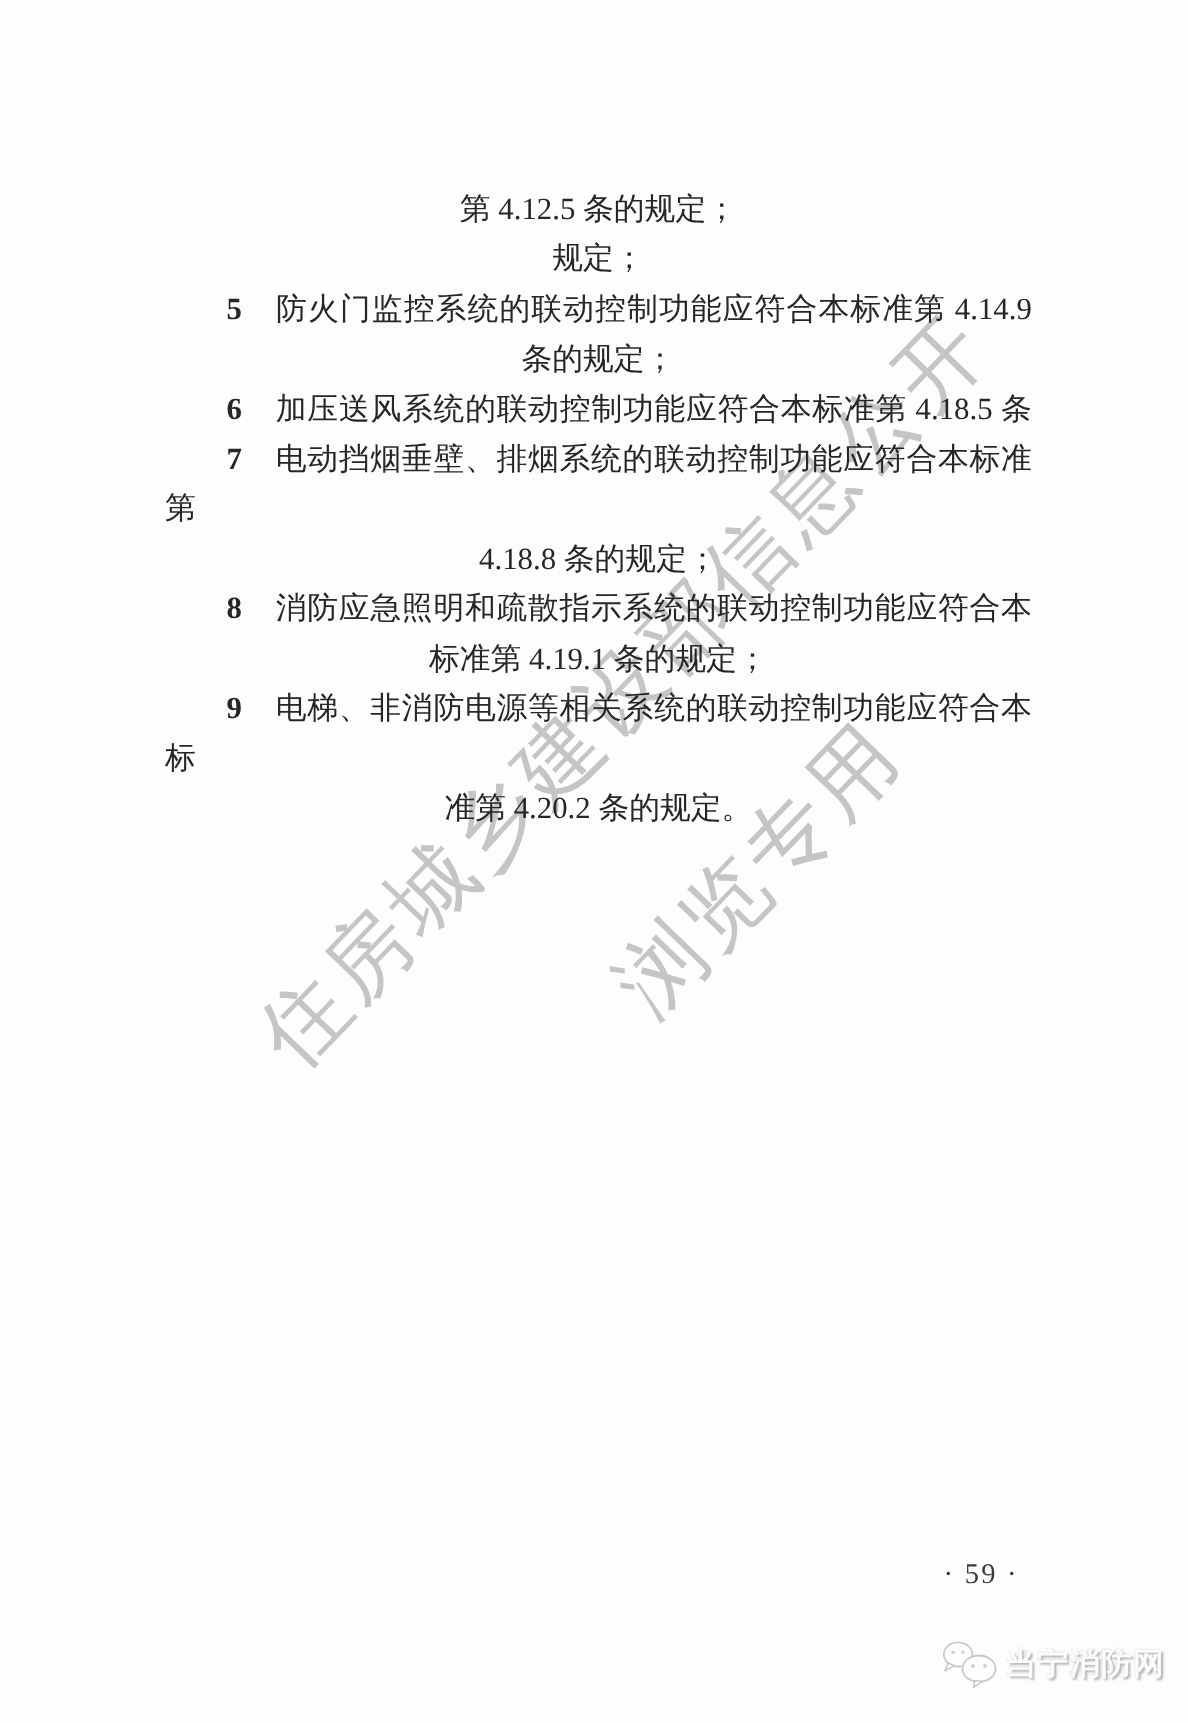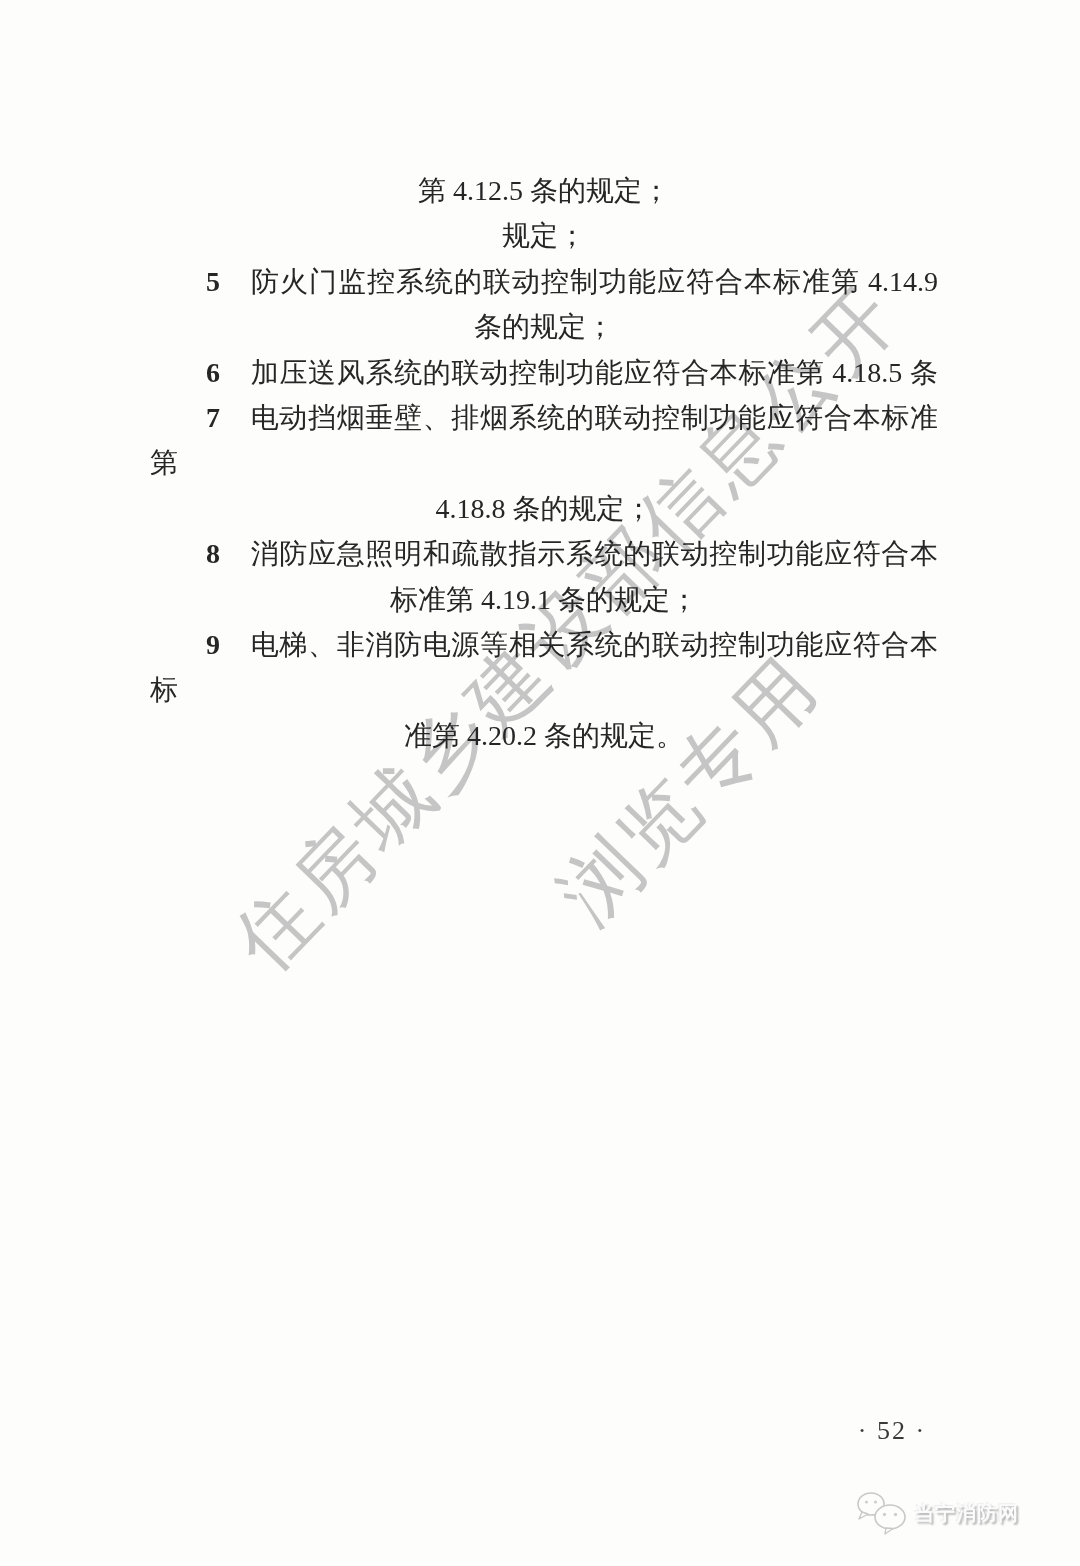--- a/index.html
+++ b/index.html
@@ -65,21 +65,21 @@
     position: absolute;
     left: 856px; top: 1490px;
     display: flex;
     align-items: center;
     gap: 6px;
     z-index: 2;
   }
   .logo-text {
     font-family: Liberation Serif, serif;
     font-weight: bold;
-    font-size: 20px;
+    font-size: 28px;
     letter-spacing: 1px;
     color: #fbfbfb;
     text-shadow: 2px 2px 2px #b5b5b5, -1px -1px 1px #ececec;
     white-space: nowrap;
   }
   .logo-icon { width: 52px; height: 46px; }
 </style>
 </head>
 <body>
 
@@ -109,21 +109,21 @@
     <p class="item">
       <span class="l1"><span class="num">8</span><span>消防应急照明和疏散指示系统的联动控制功能应符合本</span></span>
       <span class="l2">标准第 4.19.1 条的规定；</span>
     </p>
     <p class="item">
       <span class="l1"><span class="num">9</span><span>电梯、非消防电源等相关系统的联动控制功能应符合本标</span></span>
       <span class="l2">准第 4.20.2 条的规定。</span>
     </p>
   </main>
 
-  <div class="pageno">· 52 ·</div>
+  <div class="pageno">· 59 ·</div>
 
   <div class="footer-logo">
     <svg class="logo-icon" viewBox="0 0 52 46" xmlns="http://www.w3.org/2000/svg">
 
       <ellipse cx="15" cy="14" rx="13" ry="11" fill="#fdfdfc" stroke="#c9c9c9" stroke-width="1.6"></ellipse>
       <path d="M6 22 L3 29 L12 24 Z" fill="#fdfdfc" stroke="#c9c9c9" stroke-width="1.4" stroke-linejoin="round"></path>
       <circle cx="10.5" cy="12" r="1.6" fill="#cfcfcf"></circle>
       <circle cx="19.5" cy="12" r="1.6" fill="#cfcfcf"></circle>
 
       <ellipse cx="34" cy="27" rx="15" ry="12" fill="#fdfdfc" stroke="#c9c9c9" stroke-width="1.6"></ellipse>

